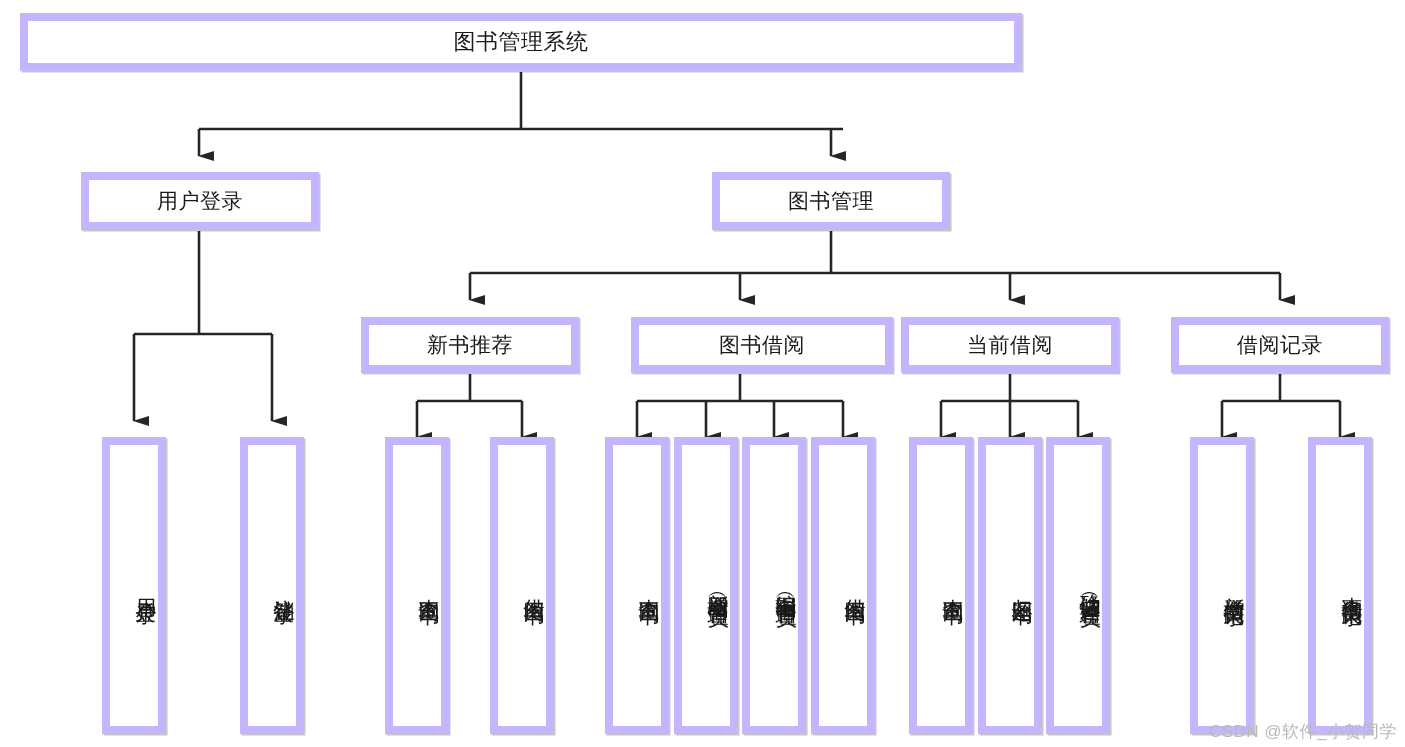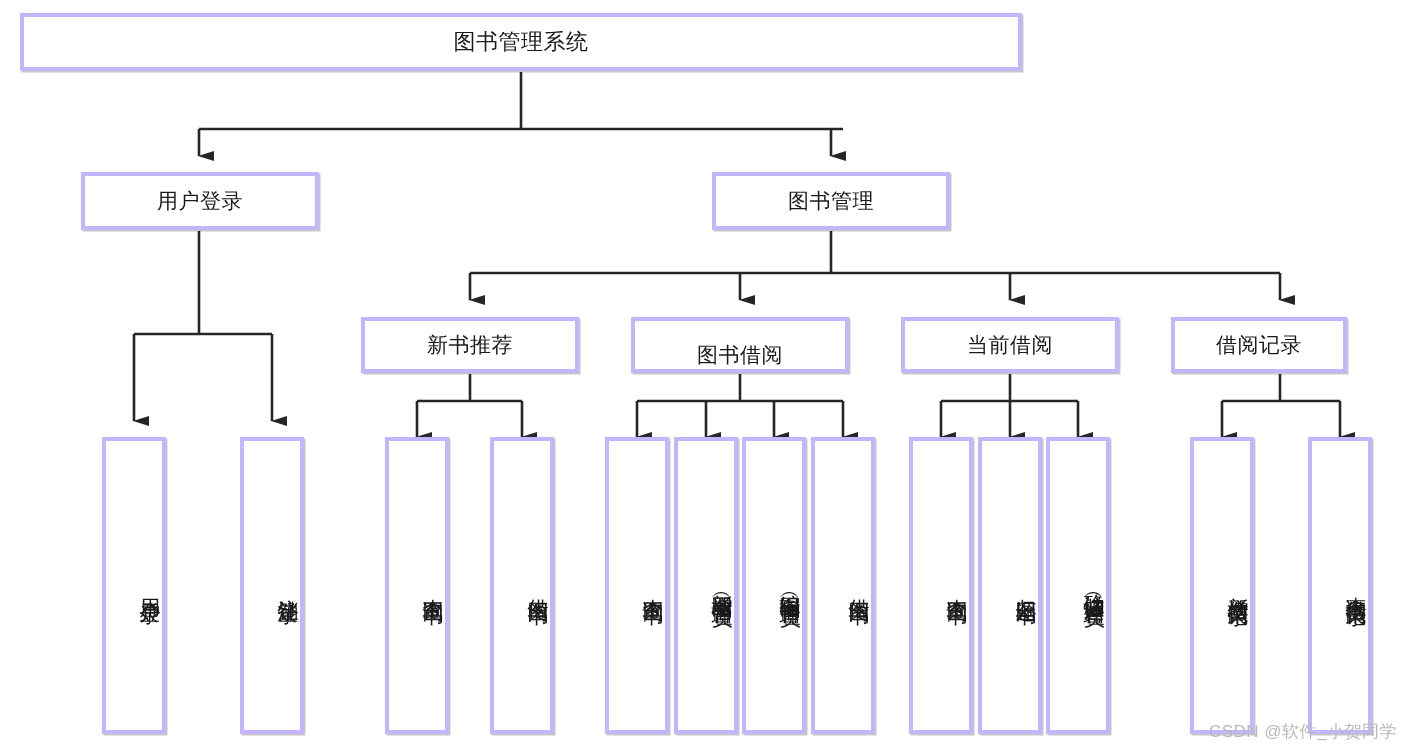--- a/index.html
+++ b/index.html
@@ -23,21 +23,21 @@
     left: 0;
     top: 0;
     width: 1405px;
     height: 747px;
     pointer-events: none;
   }
   .node {
     position: absolute;
     box-sizing: border-box;
     background: #ffffff;
-    border: 4px solid #c4b5fd;
+    border: 8px solid #c4b5fd;
     display: flex;
     align-items: center;
     justify-content: center;
     color: #1a1a1a;
     box-shadow: 1.5px 1.5px 0 rgba(0,0,0,0.22);
   }
   .node-h {
     font-size: 21px;
     letter-spacing: 0.5px;
     white-space: nowrap;
@@ -135,27 +135,27 @@
   <div class="node node-h" style="left:81px; top:172px; width:238px; height:58px;">
     <span>用户登录</span>
   </div>
   <div class="node node-h" style="left:361px; top:317px; width:218px; height:56px;">
     <span>新书推荐</span>
   </div>
 
   <div class="node node-h" style="left:712px; top:172px; width:238px; height:58px;">
     <span>图书管理</span>
   </div>
-  <div class="node node-h" style="left:631px; top:317px; width:218px; height:56px;align-items:flex-end;">
+  <div class="node node-h" style="left:631px; top:317px; width:262px; height:56px;">
     <span>图书借阅</span>
   </div>
   <div class="node node-h" style="left:901px; top:317px; width:218px; height:56px;text-align:center;">
     <span>当前借阅</span>
   </div>
-  <div class="node node-h" style="left:1171px; top:317px; width:176px; height:56px;">
+  <div class="node node-h" style="left:1171px; top:317px; width:218px; height:56px;">
     <span>借阅记录</span>
   </div>
 
   <div class="node node-v" style="left:102px; top:437px; width:64px; height:297px;">
     <span class="vlabel">用户登录</span>
   </div>
   <div class="node node-v" style="left:240px; top:437px; width:64px; height:297px;">
     <span class="vlabel">注销登录</span>
   </div>
 

